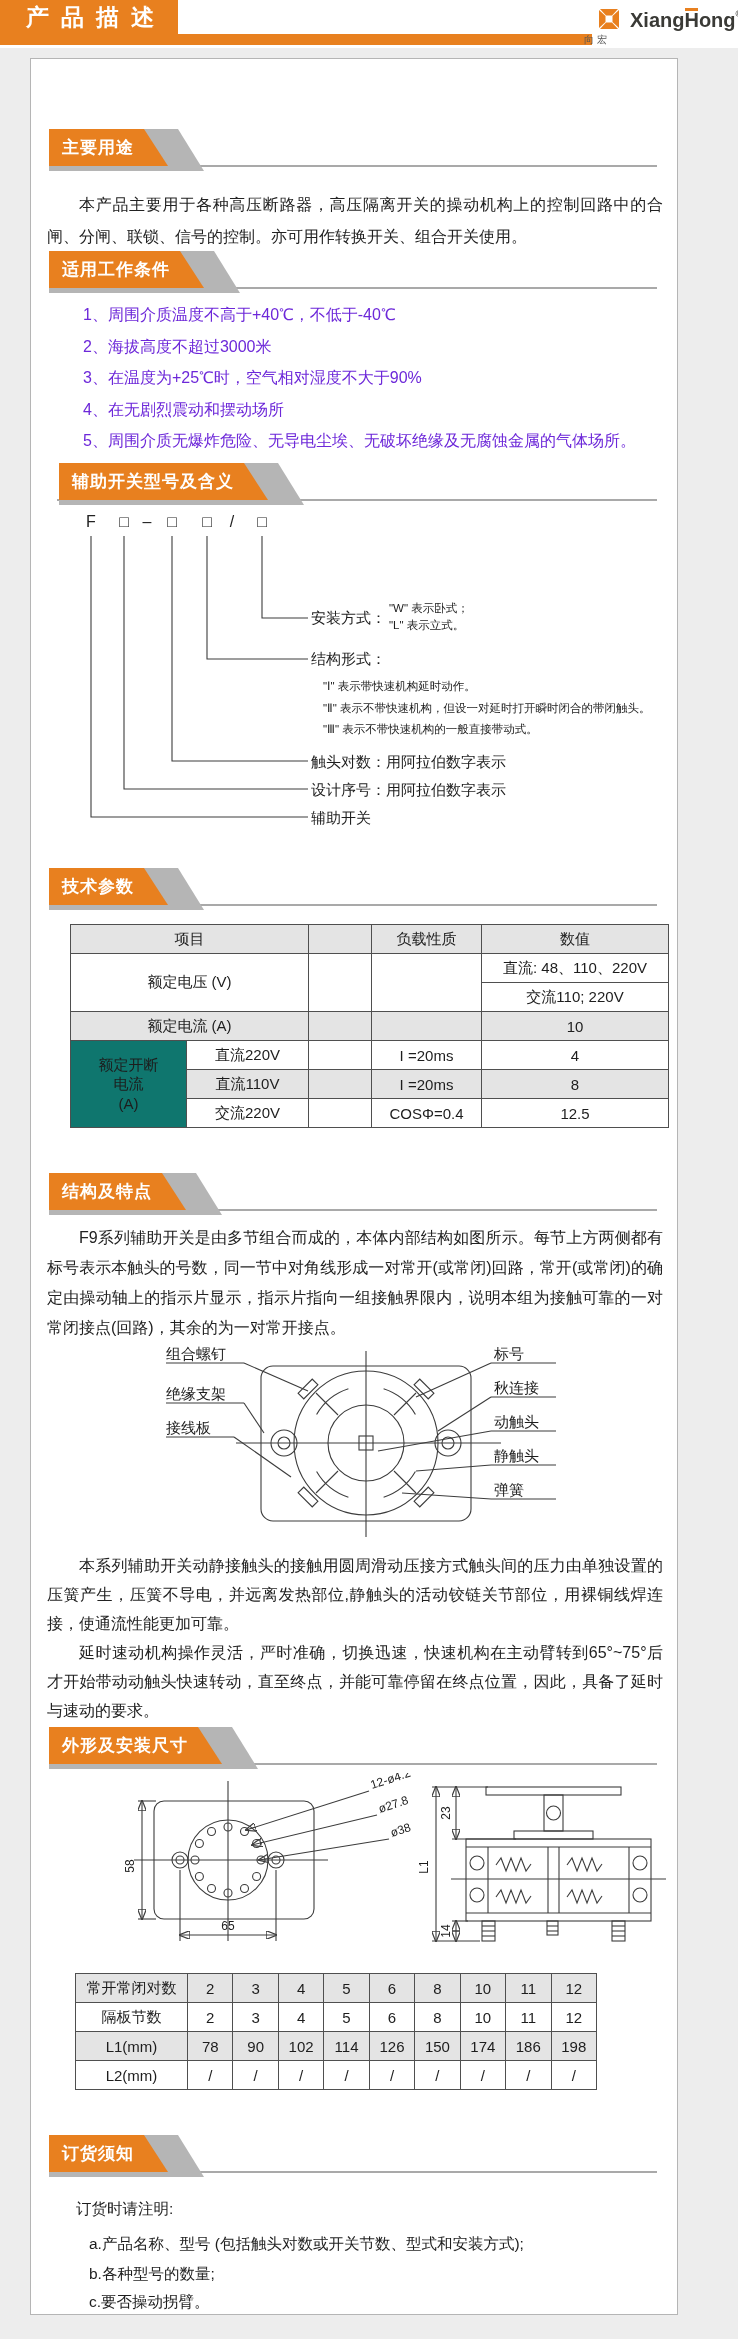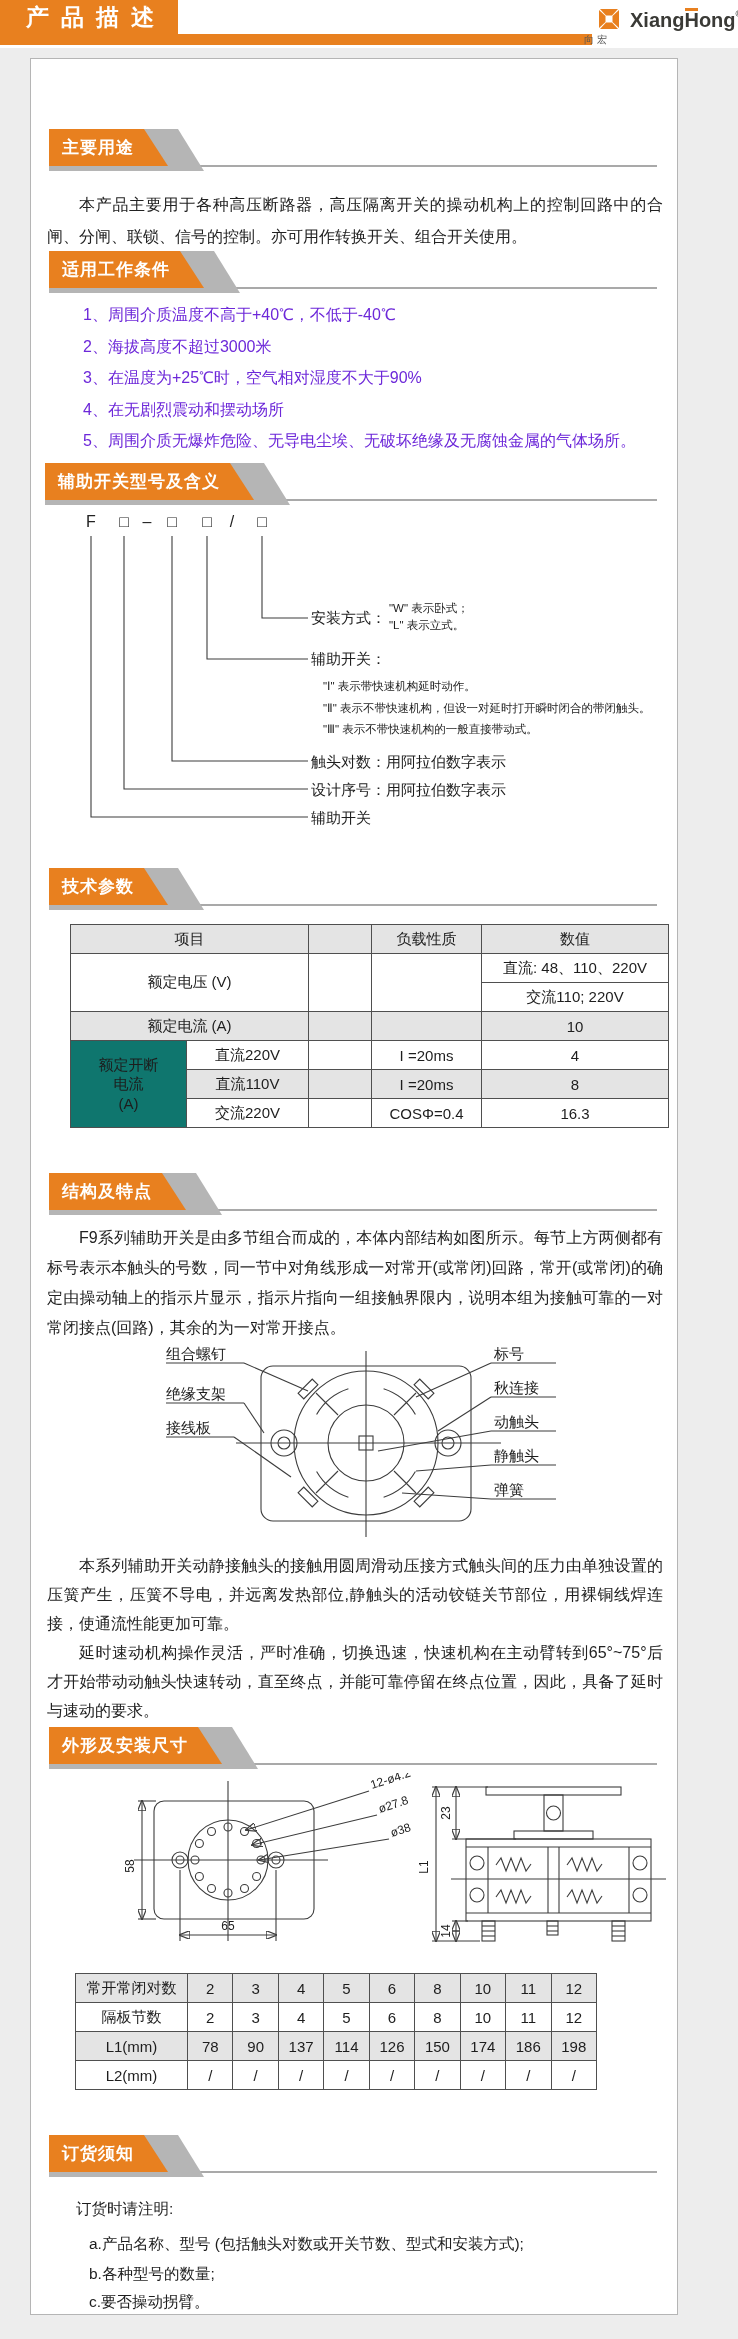--- a/index.html
+++ b/index.html
@@ -81,21 +81,21 @@
     </div>
     <div class="abs" style="left:52px;top:240px">
       <div class="cond-item">1、周围介质温度不高于+40℃，不低于-40℃</div>
       <div class="cond-item">2、海拔高度不超过3000米</div>
       <div class="cond-item">3、在温度为+25℃时，空气相对湿度不大于90%</div>
       <div class="cond-item">4、在无剧烈震动和摆动场所</div>
       <div class="cond-item">5、周围介质无爆炸危险、无导电尘埃、无破坏绝缘及无腐蚀金属的气体场所。</div>
     </div>
 
     <div class="sec-line" style="left:26px;top:440px;width:600px"></div>
-    <div class="tab" style="left:14px;top:404px">
+    <div class="tab" style="left:28px;top:404px">
       <div class="tab-shadow"></div>
       <div class="tab-face">辅助开关型号及含义</div>
     </div>
 
     <span class="sym" style="left:49px;top:454px">F</span>
     <span class="sym" style="left:82px;top:454px">□</span>
     <span class="sym" style="left:105px;top:454px">–</span>
     <span class="sym" style="left:130px;top:454px">□</span>
     <span class="sym" style="left:165px;top:454px">□</span>
     <span class="sym" style="left:190px;top:454px">/</span>
@@ -107,21 +107,21 @@
         <polyline points="73,2 73,255 257,255"></polyline>
         <polyline points="121,2 121,227 257,227"></polyline>
         <polyline points="156,2 156,125 257,125"></polyline>
         <polyline points="211,2 211,84 257,84"></polyline>
       </g>
     </svg>
 
     <div class="mlabel" style="left:280px;top:550px">安装方式：</div>
     <div class="mlabel-sm" style="left:358px;top:542px">"W" 表示卧式；</div>
     <div class="mlabel-sm" style="left:358px;top:559px">"L" 表示立式。</div>
-    <div class="mlabel" style="left:280px;top:591px">辅助开关：</div>
+    <div class="mlabel" style="left:280px;top:591px">结构形式：</div>
     <div class="mlabel-sm" style="left:292px;top:620px">"Ⅰ" 表示带快速机构延时动作。</div>
     <div class="mlabel-sm" style="left:292px;top:642px">"Ⅱ" 表示不带快速机构，但设一对延时打开瞬时闭合的带闭触头。</div>
     <div class="mlabel-sm" style="left:292px;top:663px">"Ⅲ" 表示不带快速机构的一般直接带动式。</div>
     <div class="mlabel" style="left:280px;top:694px">触头对数：用阿拉伯数字表示</div>
     <div class="mlabel" style="left:280px;top:722px">设计序号：用阿拉伯数字表示</div>
     <div class="mlabel" style="left:280px;top:750px">辅助开关</div>
 
     <div class="sec-line" style="left:26px;top:845px;width:600px"></div>
     <div class="tab" style="left:18px;top:809px">
       <div class="tab-shadow"></div>
@@ -169,21 +169,21 @@
       <tr class="g">
         <td>直流110V</td>
         <td></td>
         <td>I =20ms</td>
         <td>8</td>
       </tr>
       <tr>
         <td>交流220V</td>
         <td></td>
         <td>COSΦ=0.4</td>
-        <td>16.3</td>
+        <td>12.5</td>
       </tr>
     </tbody>
       </table>
 
     <div class="sec-line" style="left:26px;top:1150px;width:600px"></div>
     <div class="tab" style="left:18px;top:1114px">
       <div class="tab-shadow"></div>
       <div class="tab-face">结构及特点</div>
     </div>
     <div class="para" style="left:16px;top:1164px;width:616px">F9系列辅助开关是由多节组合而成的，本体内部结构如图所示。每节上方两侧都有标号表示本触头的号数，同一节中对角线形成一对常开(或常闭)回路，常开(或常闭)的确定由操动轴上的指示片显示，指示片指向一组接触界限内，说明本组为接触可靠的一对常闭接点(回路)，其余的为一对常开接点。</div>
@@ -395,21 +395,21 @@
         <td>6</td>
         <td>8</td>
         <td>10</td>
         <td>11</td>
         <td>12</td>
       </tr>
       <tr class="g">
         <td>L1(mm)</td>
         <td>78</td>
         <td>90</td>
-        <td>137</td>
+        <td>102</td>
         <td>114</td>
         <td>126</td>
         <td>150</td>
         <td>174</td>
         <td>186</td>
         <td>198</td>
       </tr>
       <tr>
         <td>L2(mm)</td>
         <td>/</td>

